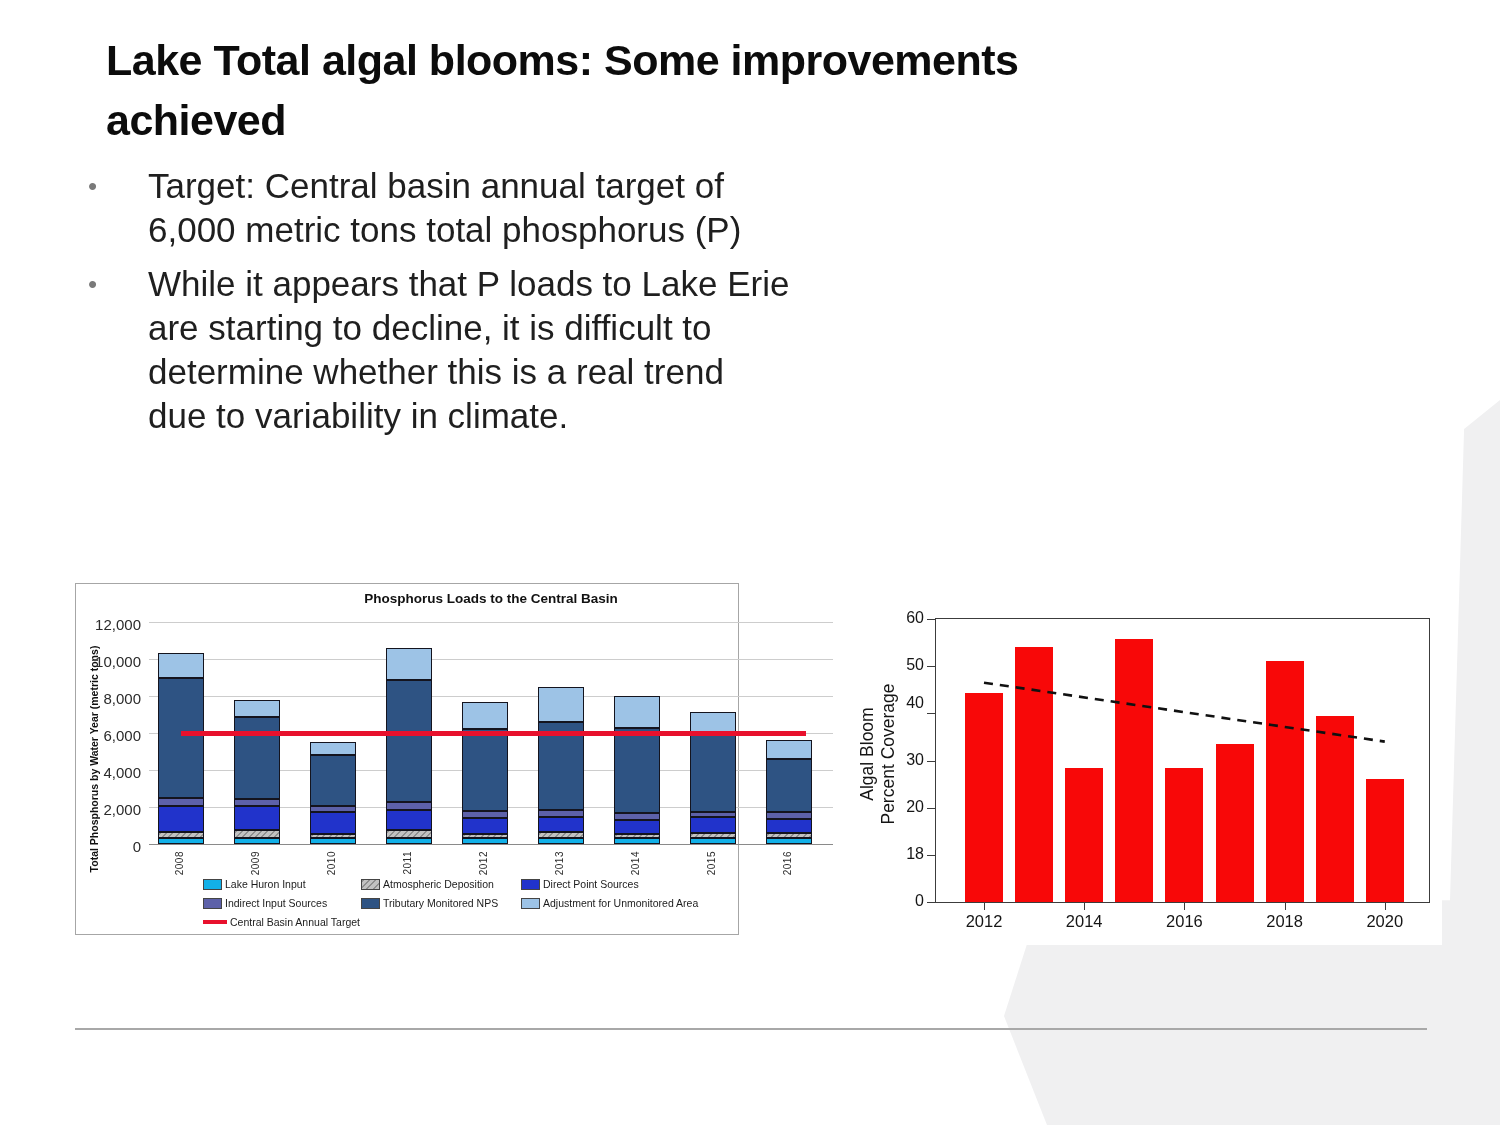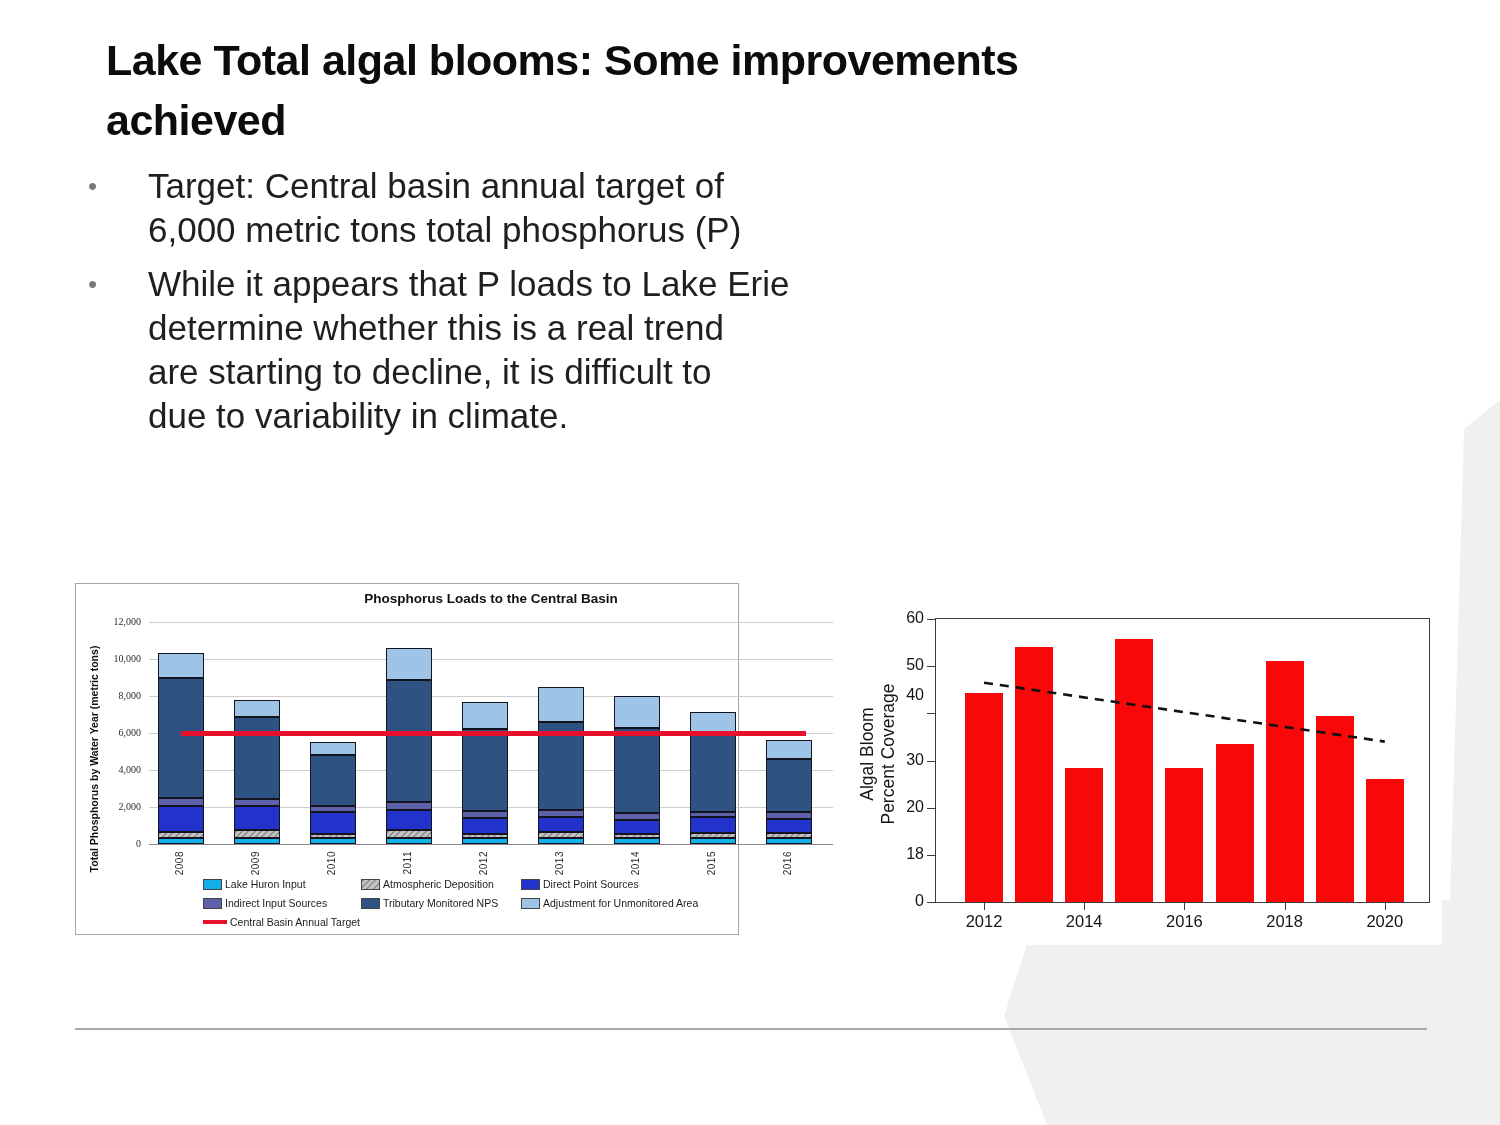--- a/index.html
+++ b/index.html
@@ -25,21 +25,21 @@
   
   .pchart{position:absolute;left:75px;top:583px;width:664px;height:352px;background:#fff;
     border:1px solid #a6a6a6;z-index:2;box-sizing:border-box;}
   .pchart .ctitle{position:absolute;left:73px;top:7px;width:684px;text-align:center;
     font-size:13.5px;font-weight:700;color:#111;}
   .pchart .ylab{position:absolute;left:-180px;top:167px;width:400px;height:16px;text-align:center;
     font-size:10.5px;font-weight:700;color:#111;transform:rotate(-90deg);}
   .pplot{position:absolute;left:73px;top:38px;width:684px;height:222px;}
   .grid{position:absolute;left:0;width:100%;height:0;border-top:1px solid #cdcdcd;}
   .grid.base{border-top:1px solid #8a8a8a;}
-  .ytick{position:absolute;width:60px;text-align:right;font-size:10px;color:#2b2b2b;font-family:Liberation Serif, serif;}
+  .ytick{position:absolute;width:60px;text-align:right;font-size:15px;color:#2b2b2b;}
   .stackseg{position:absolute;box-sizing:border-box;border:1px solid #14141e;}
   .targetline{position:absolute;height:5px;z-index:5;}
   .xlab{position:absolute;font-size:10px;color:#2b2b2b;writing-mode:vertical-rl;
     transform:rotate(180deg);letter-spacing:.5px;}
   .legend-item{position:absolute;display:flex;align-items:center;font-size:10.5px;color:#1c1c1c;}
   .swatch{width:17px;height:9px;border:1px solid #444;margin-right:3px;flex:0 0 auto;}
   .swatch.line{width:24px;height:4px;border:none;}
   
   .acanvas{position:absolute;left:858px;top:573px;width:584px;height:372px;background:#fff;z-index:2;}
   .aplot{position:absolute;left:77px;top:45px;width:493px;height:283px;
@@ -69,22 +69,22 @@
         <div class="mark">•</div>
         <div class="txt">
           <div>Target: Central basin annual target of</div>
           <div>6,000 metric tons total phosphorus (P)</div>
         </div>
       </div>
       <div class="bullet">
         <div class="mark">•</div>
         <div class="txt">
           <div>While it appears that P loads to Lake Erie</div>
+          <div>are starting to decline, it is difficult to</div>
           <div>determine whether this is a real trend</div>
-          <div>are starting to decline, it is difficult to</div>
           <div>due to variability in climate.</div>
         </div>
       </div>
     </div>
 
   <div class="pchart" id="pchart">
     <div class="ctitle">Phosphorus Loads to the Central Basin</div>
     <div class="ylab">Total Phosphorus by Water Year (metric tons)</div>
     <div class="pplot" id="pplot">
         <div class="grid base" style="top: 222px;"></div>
@@ -205,21 +205,21 @@
     </div>
     <div class="aplot" id="aplot">
         <div class="aytick" style="left: -52px; top: 273px;">0</div>
         <div class="aytickmark" style="left: -9px; top: 283px;"></div>
         <div class="aytick" style="left: -52px; top: 225.833px;">18</div>
         <div class="aytickmark" style="left: -9px; top: 235.833px;"></div>
         <div class="aytick" style="left: -52px; top: 178.667px;">20</div>
         <div class="aytickmark" style="left: -9px; top: 188.667px;"></div>
         <div class="aytick" style="left: -52px; top: 131.5px;">30</div>
         <div class="aytickmark" style="left: -9px; top: 141.5px;"></div>
-        <div class="aytick" style="left: -52px; top: 67px;">40</div>
+        <div class="aytick" style="left: -52px; top: 75px;">40</div>
         <div class="aytickmark" style="left: -9px; top: 94.3333px;"></div>
         <div class="aytick" style="left: -52px; top: 37.1667px;">50</div>
         <div class="aytickmark" style="left: -9px; top: 47.1667px;"></div>
         <div class="aytick" style="left: -52px; top: -10px;">60</div>
         <div class="aytickmark" style="left: -9px; top: 0px;"></div>
         <div class="abar" style="left: 29px; width: 38px; bottom: 0px; height: 208.948px; background: rgb(248, 8, 8);"></div>
         <div class="abar" style="left: 79.1px; width: 38px; bottom: 0px; height: 254.7px; background: rgb(248, 8, 8);"></div>
         <div class="abar" style="left: 129.2px; width: 38px; bottom: 0px; height: 133.953px; background: rgb(248, 8, 8);"></div>
         <div class="abar" style="left: 179.3px; width: 38px; bottom: 0px; height: 262.718px; background: rgb(248, 8, 8);"></div>
         <div class="abar" style="left: 229.4px; width: 38px; bottom: 0px; height: 134.425px; background: rgb(248, 8, 8);"></div>

